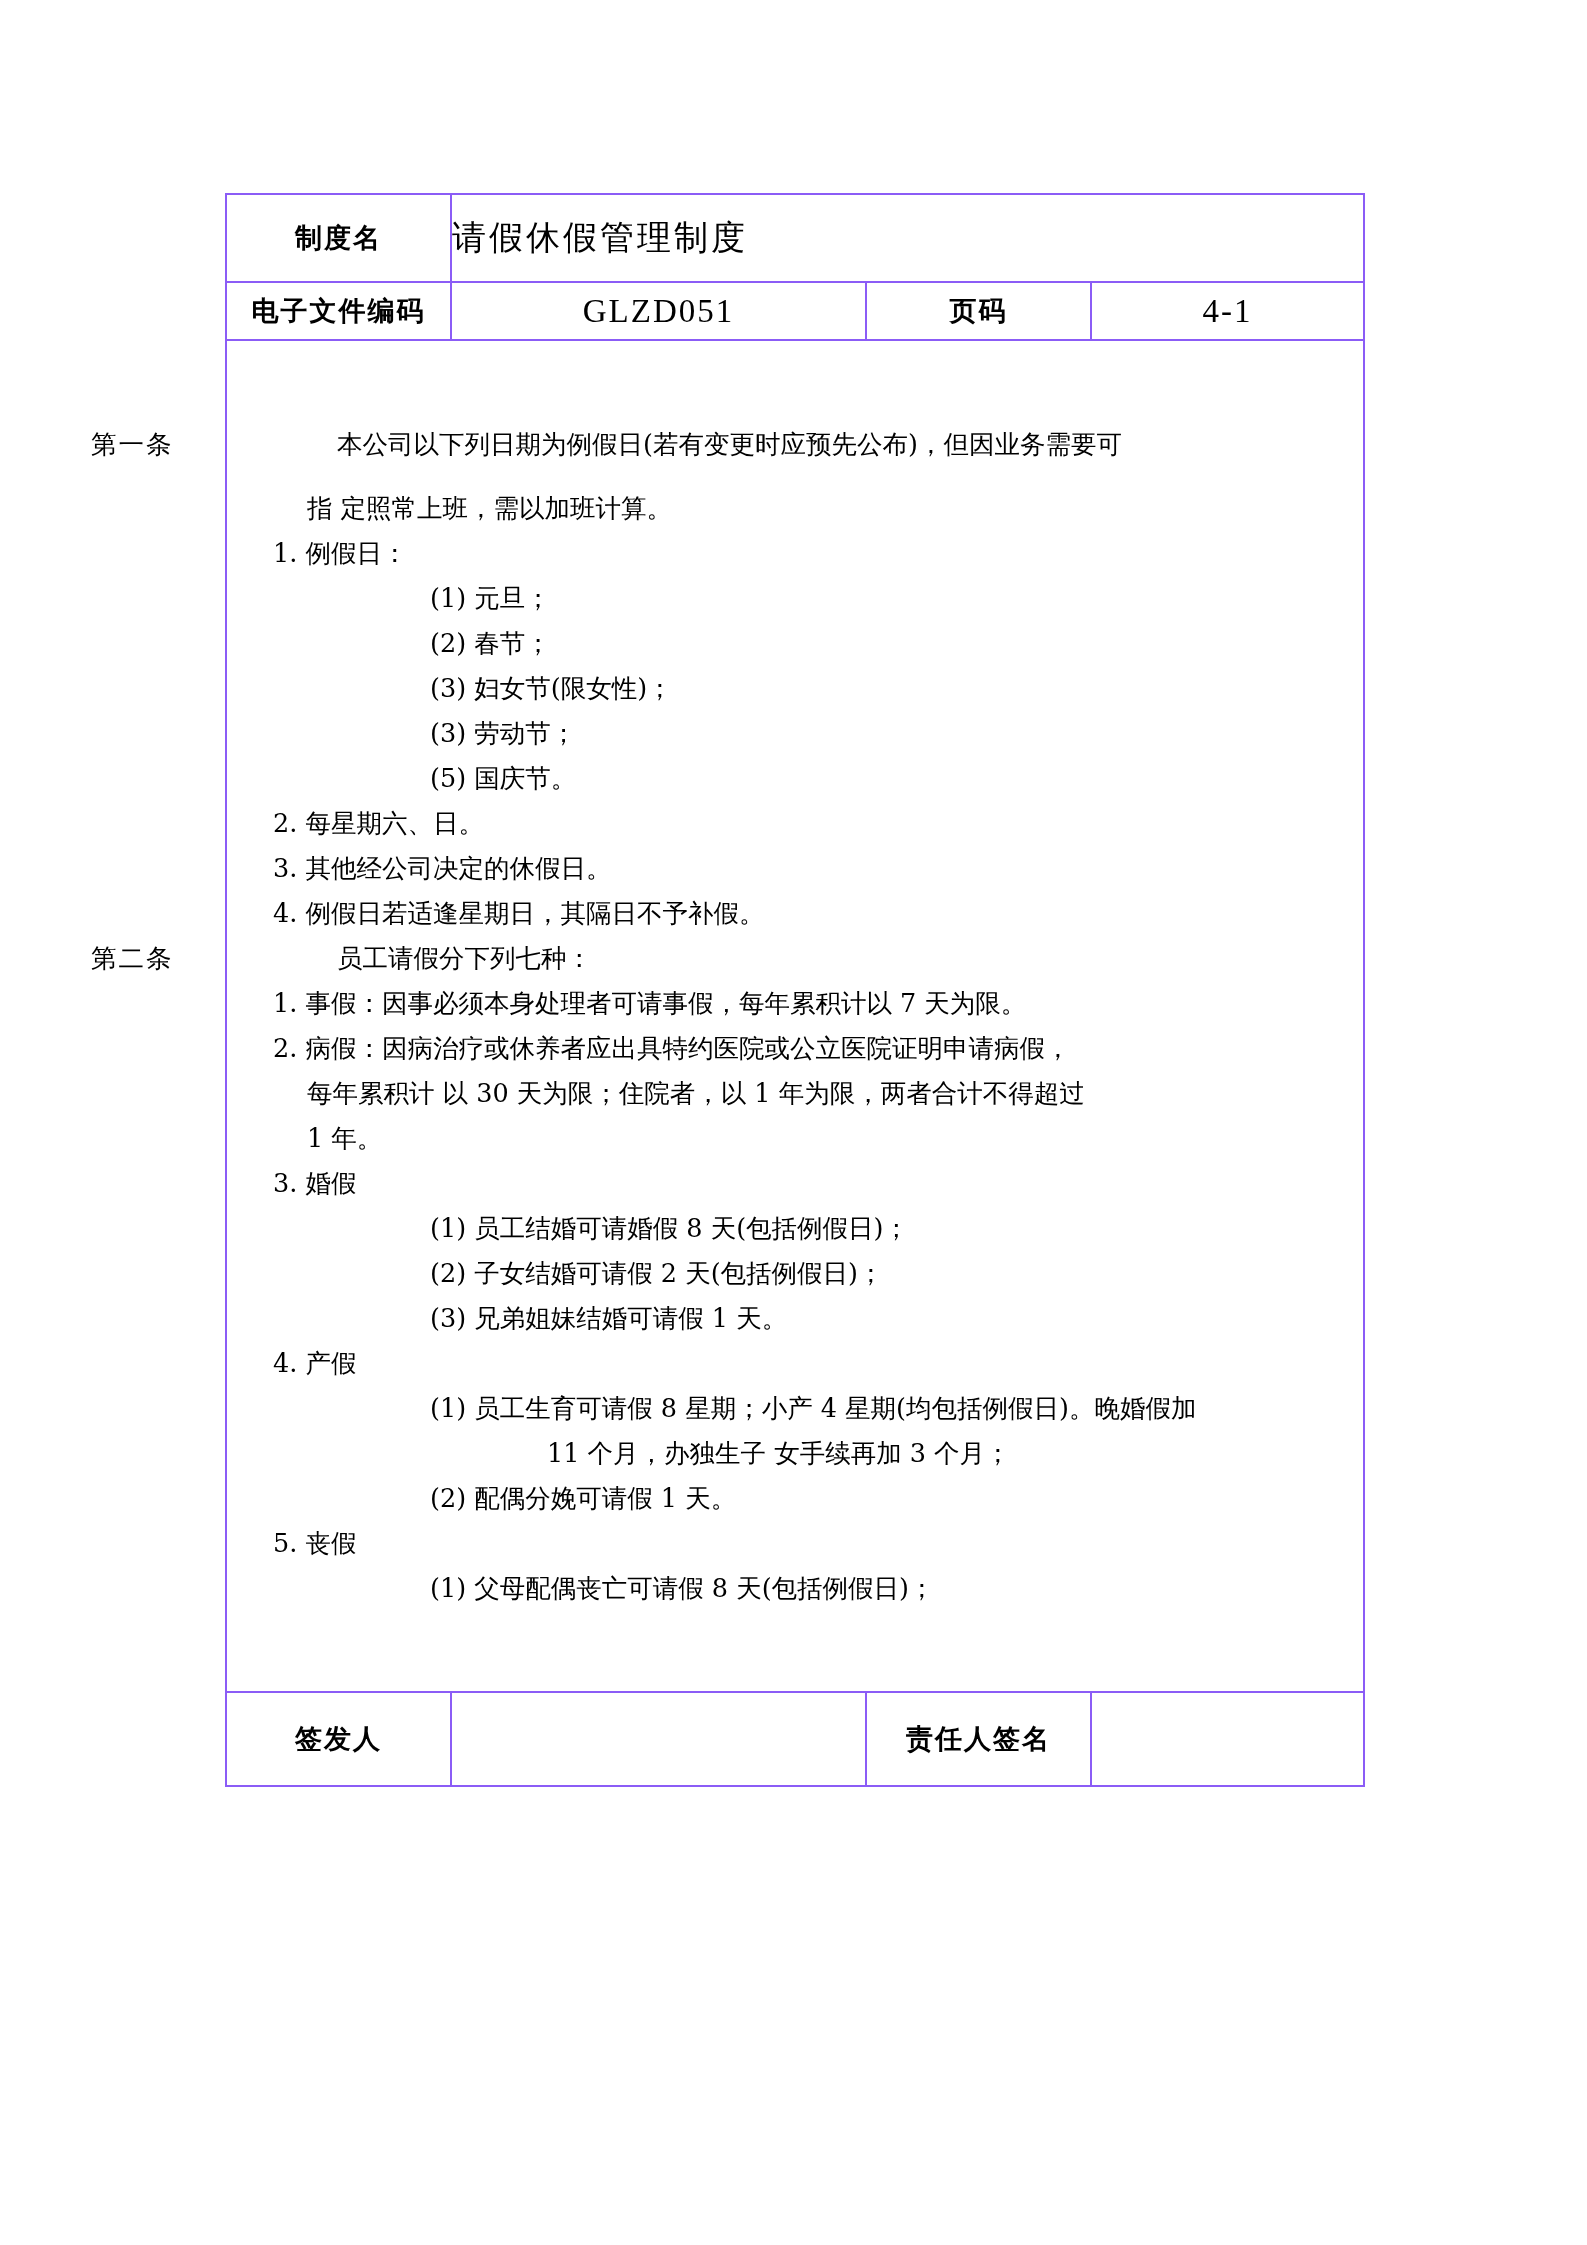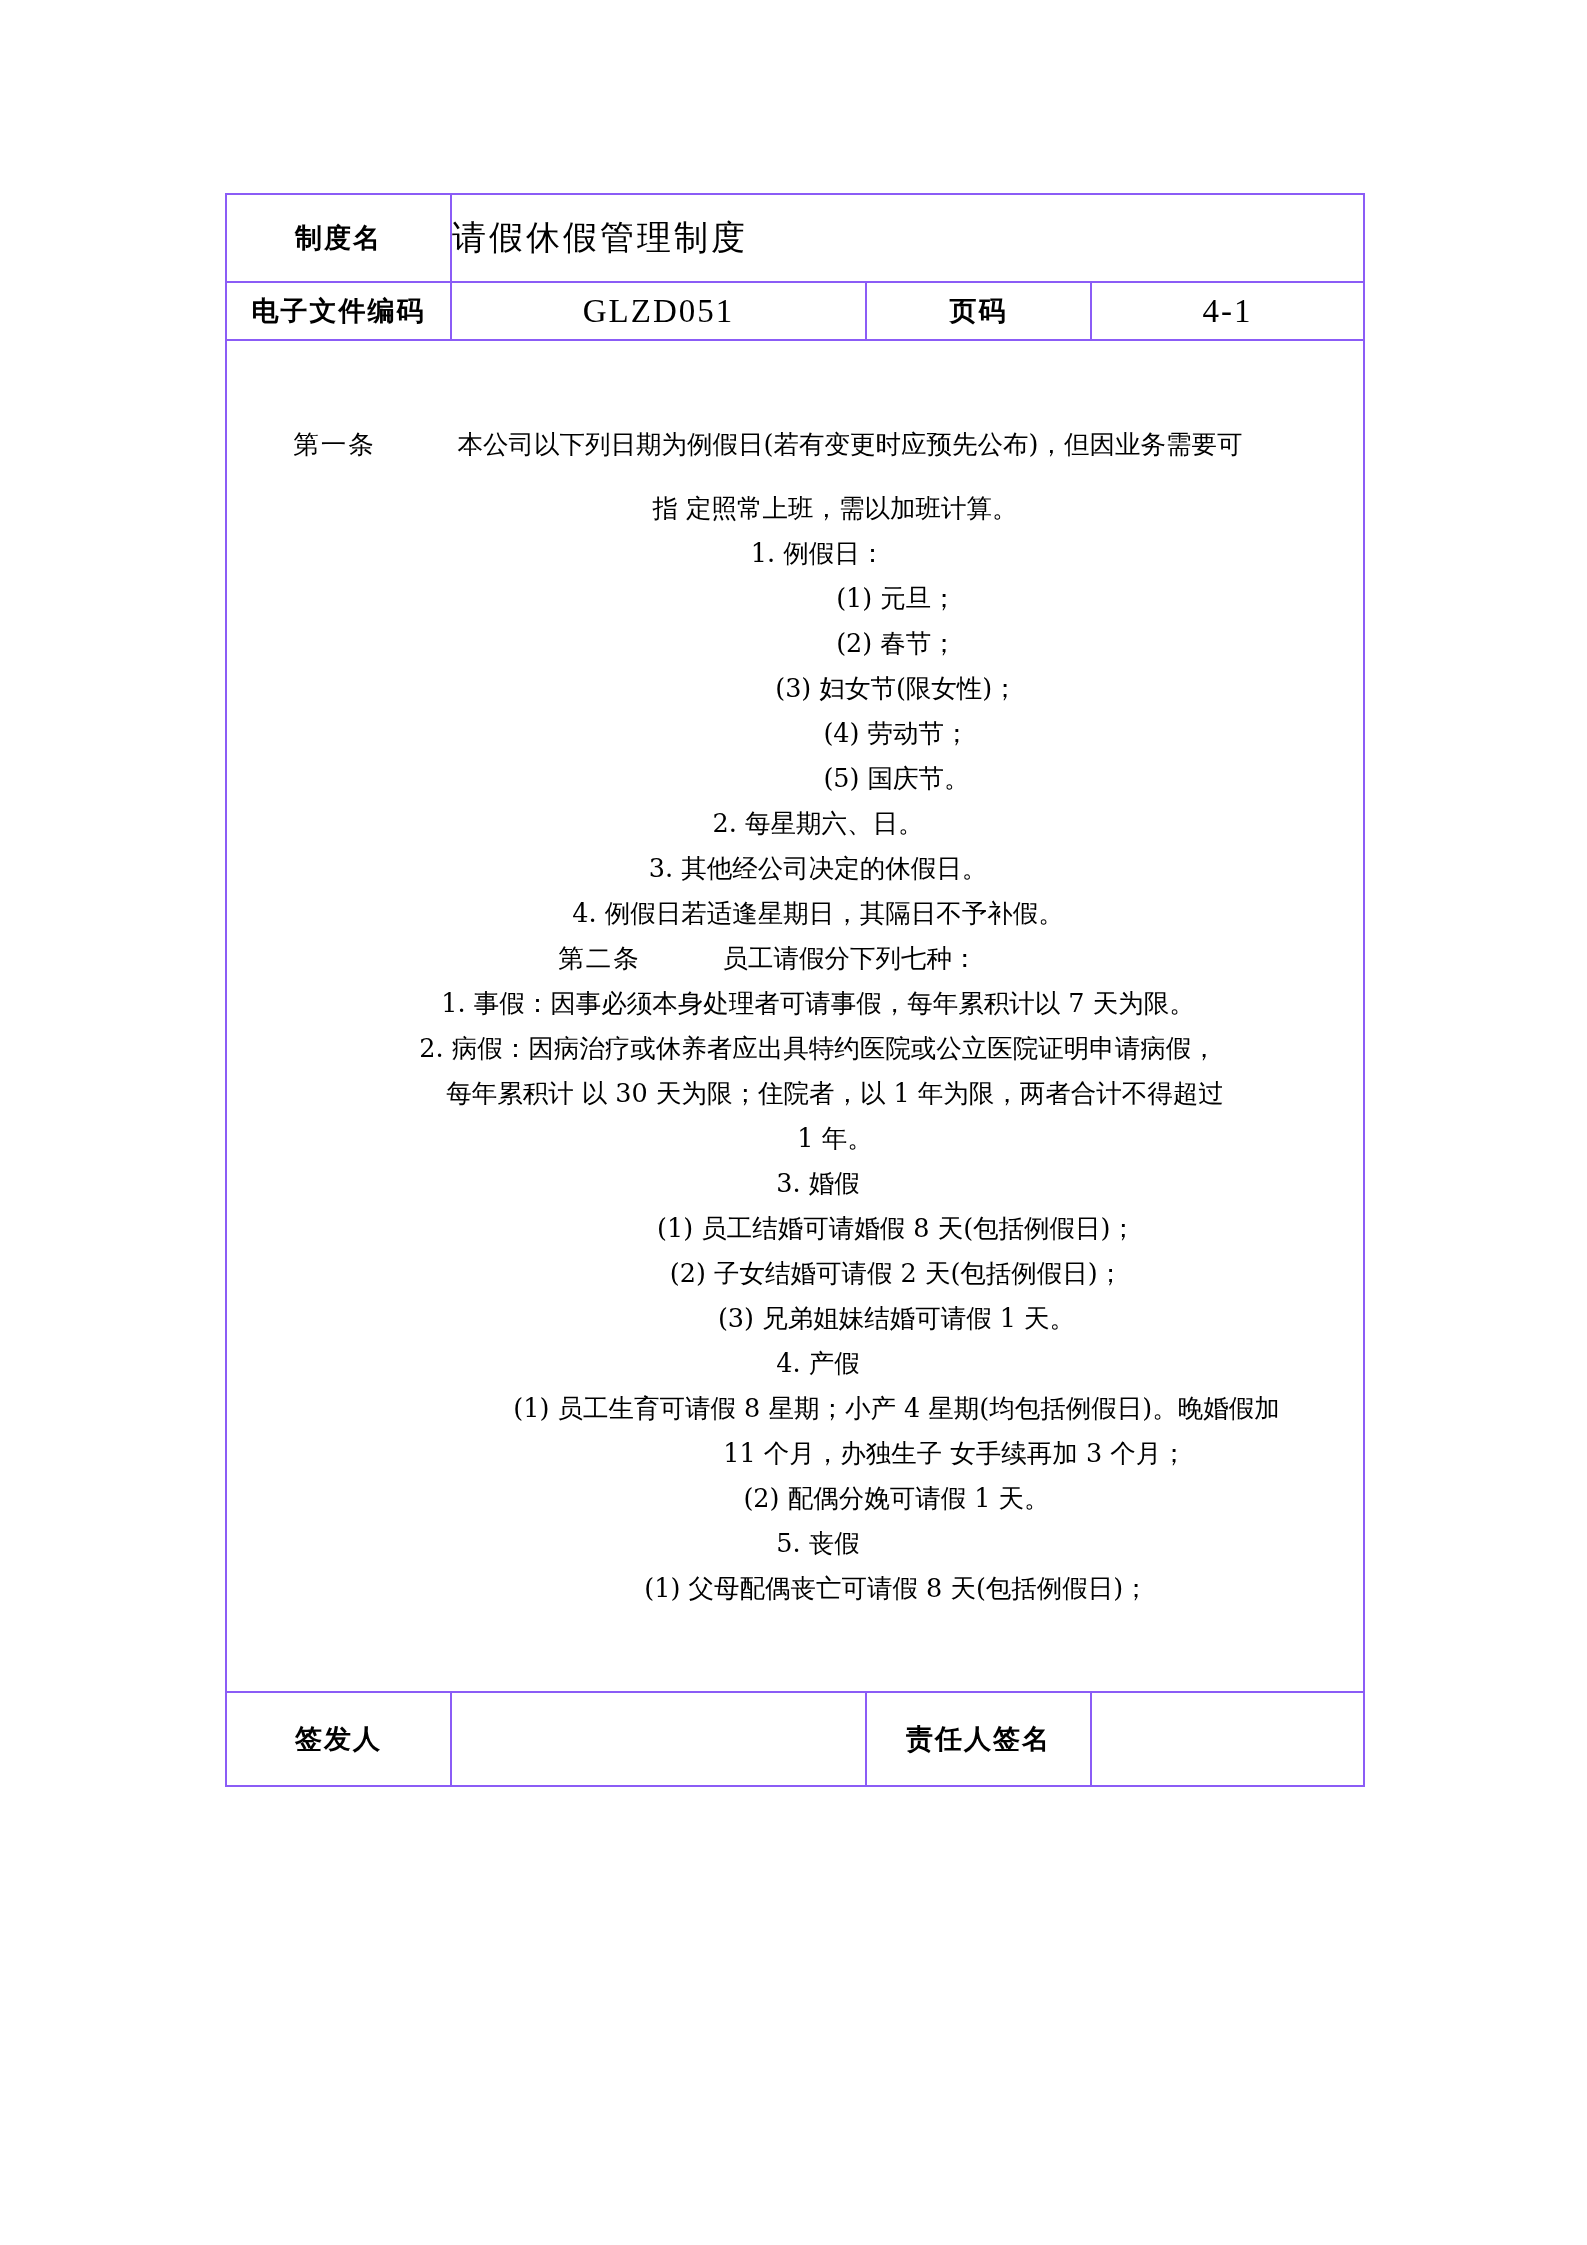--- a/index.html
+++ b/index.html
@@ -101,21 +101,20 @@
   .body-content {
     font-family: "DejaVu Serif", "Liberation Serif", serif;
     font-size: 25.5px;
     line-height: 45px;
     color: #000;
   }
   .para {
     position: relative;
     margin: 0;
     white-space: pre-wrap;
-    text-align: center;
   }
   
   .lvl-article {
     padding-left: 136px;
     text-indent: -136px;
     margin-bottom: 0;
   }
   .lvl-article .art-no {
     display: inline-block;
     width: 110px;
@@ -165,21 +164,21 @@
 
       <tr>
         <td class="cell-body" colspan="4">
           <div class="body-content" id="body-content">
               <div class="para lvl-article"><span class="art-no">第一条</span><span>本公司以下列日期为例假日(若有变更时应预先公布)，但因业务需要可</span></div>
               <div class="para lvl-article" style="padding-left: 80px; text-indent: 0px; margin-top: 19px;">指 定照常上班，需以加班计算。</div>
               <div class="para lvl-num">1. 例假日：</div>
               <div class="para lvl-paren">(1) 元旦；</div>
               <div class="para lvl-paren">(2) 春节；</div>
               <div class="para lvl-paren">(3) 妇女节(限女性)；</div>
-              <div class="para lvl-paren">(4) 劳动节；</div>
+              <div class="para lvl-paren">(3) 劳动节；</div>
               <div class="para lvl-paren">(5) 国庆节。</div>
               <div class="para lvl-num">2. 每星期六、日。</div>
               <div class="para lvl-num">3. 其他经公司决定的休假日。</div>
               <div class="para lvl-num">4. 例假日若适逢星期日，其隔日不予补假。</div>
               <div class="para lvl-article"><span class="art-no">第二条</span><span>员工请假分下列七种：</span></div>
               <div class="para lvl-num">1. 事假：因事必须本身处理者可请事假，每年累积计以 7 天为限。</div>
               <div class="para lvl-num">2. 病假：因病治疗或休养者应出具特约医院或公立医院证明申请病假，</div>
               <div class="para lvl-num" style="text-indent: 0px;">每年累积计 以 30 天为限；住院者，以 1 年为限，两者合计不得超过</div>
               <div class="para lvl-num" style="text-indent: 0px;">1 年。</div>
               <div class="para lvl-num">3. 婚假</div>

